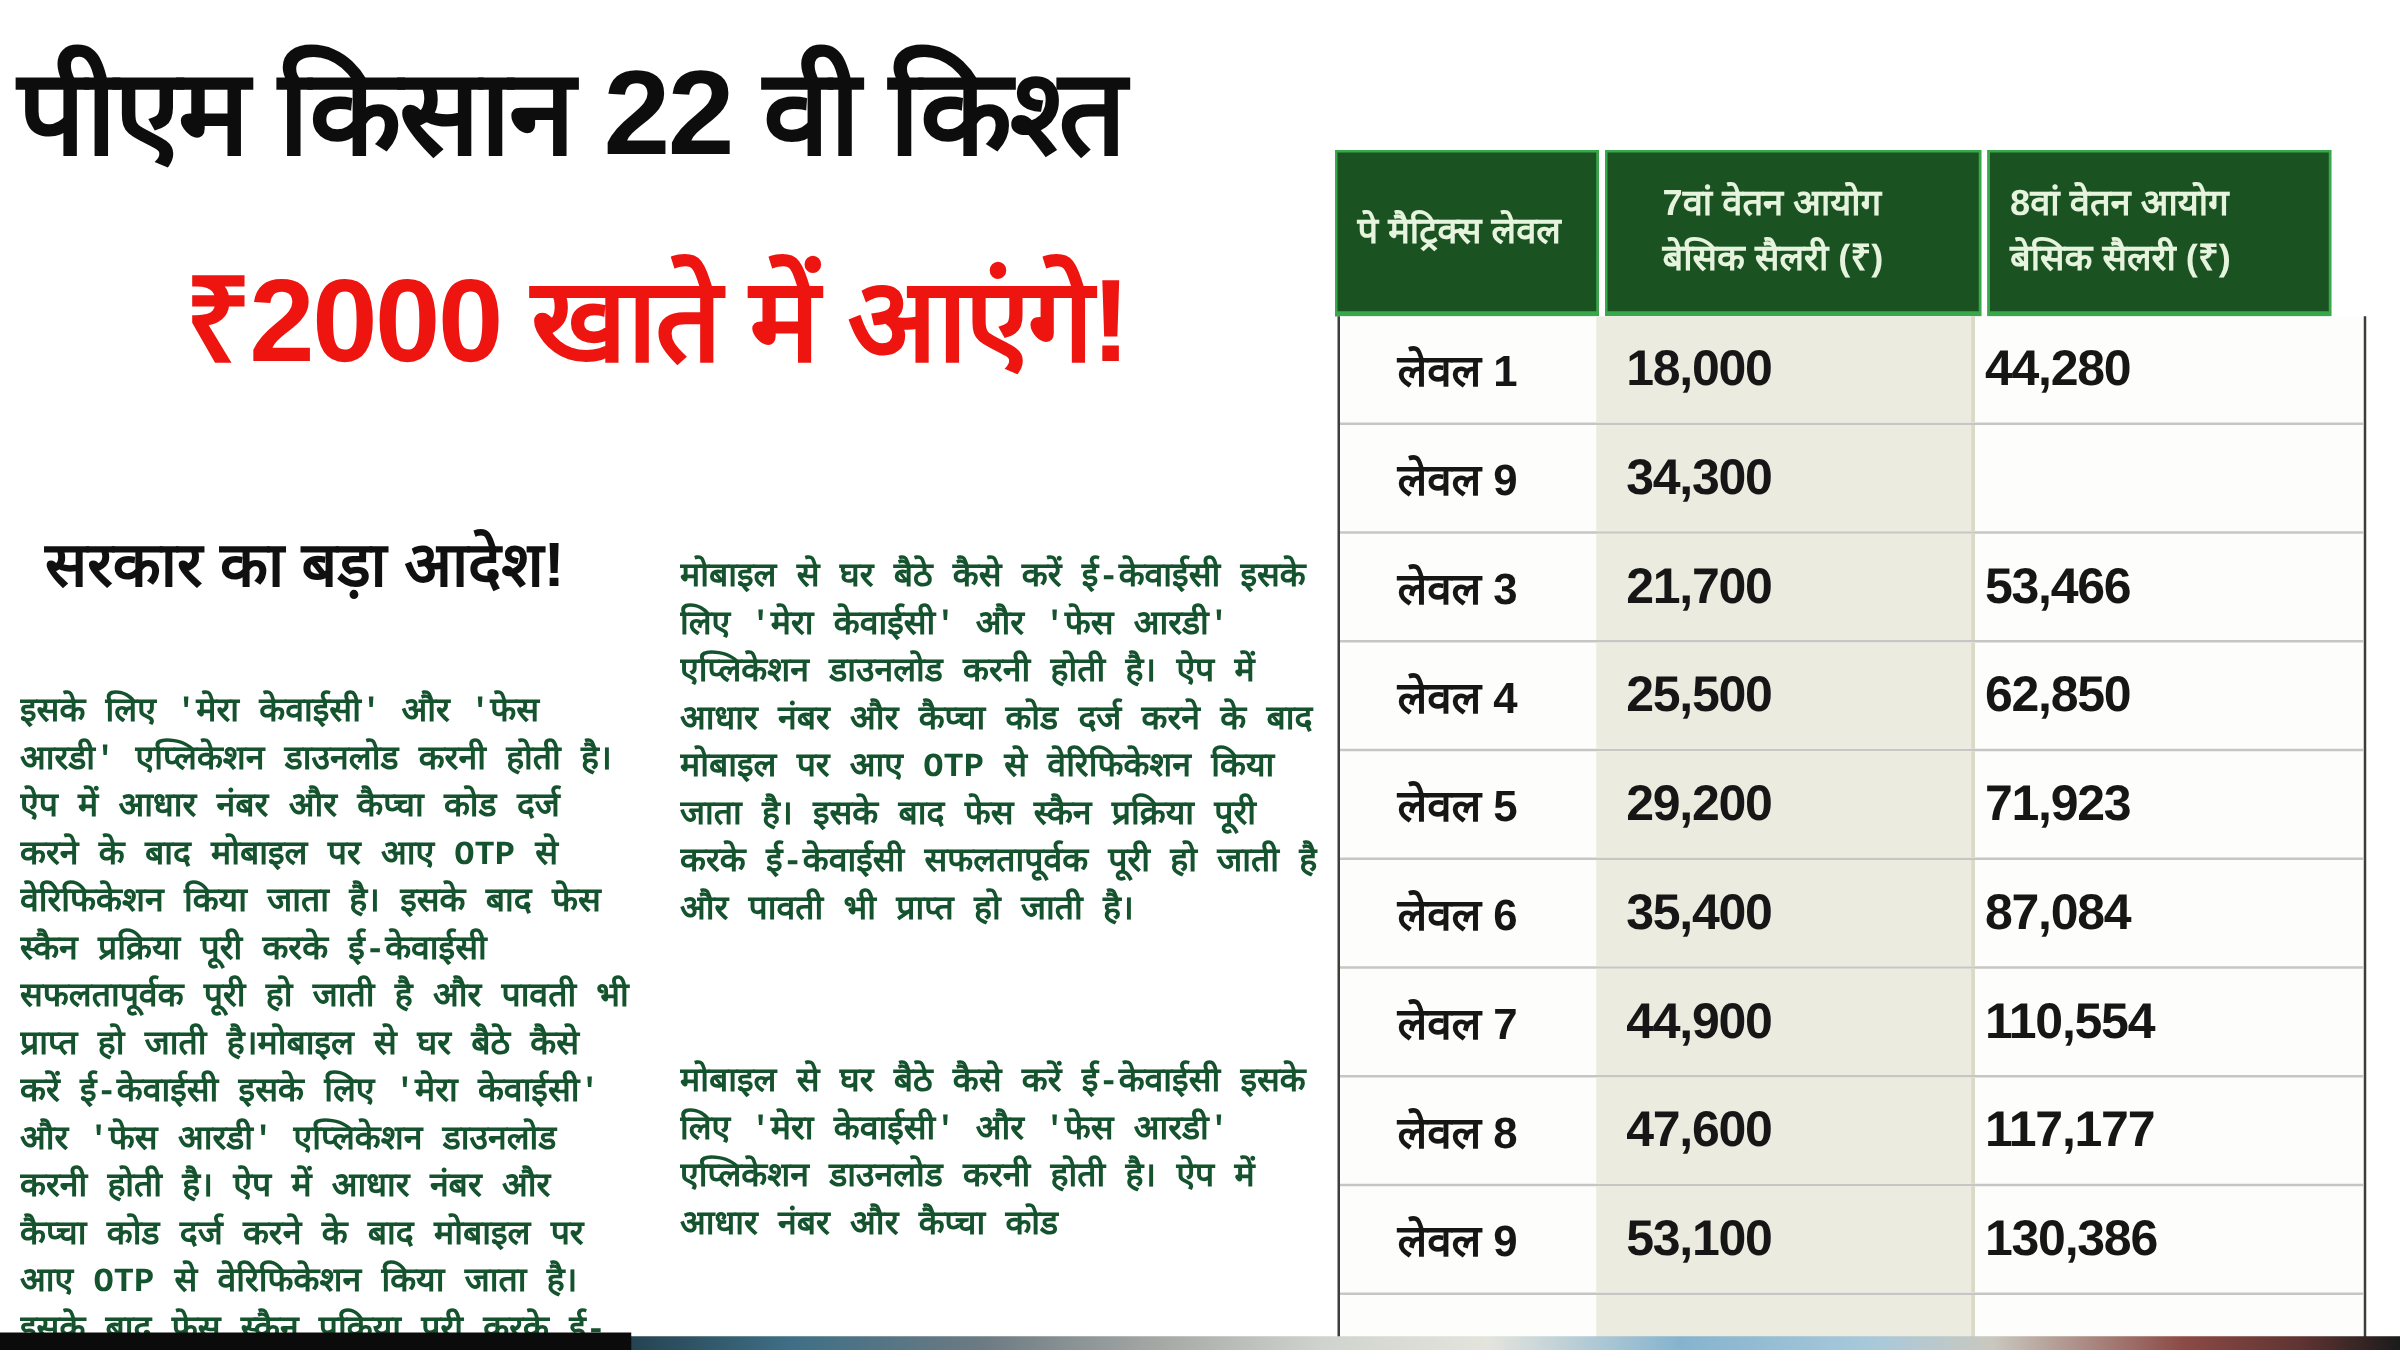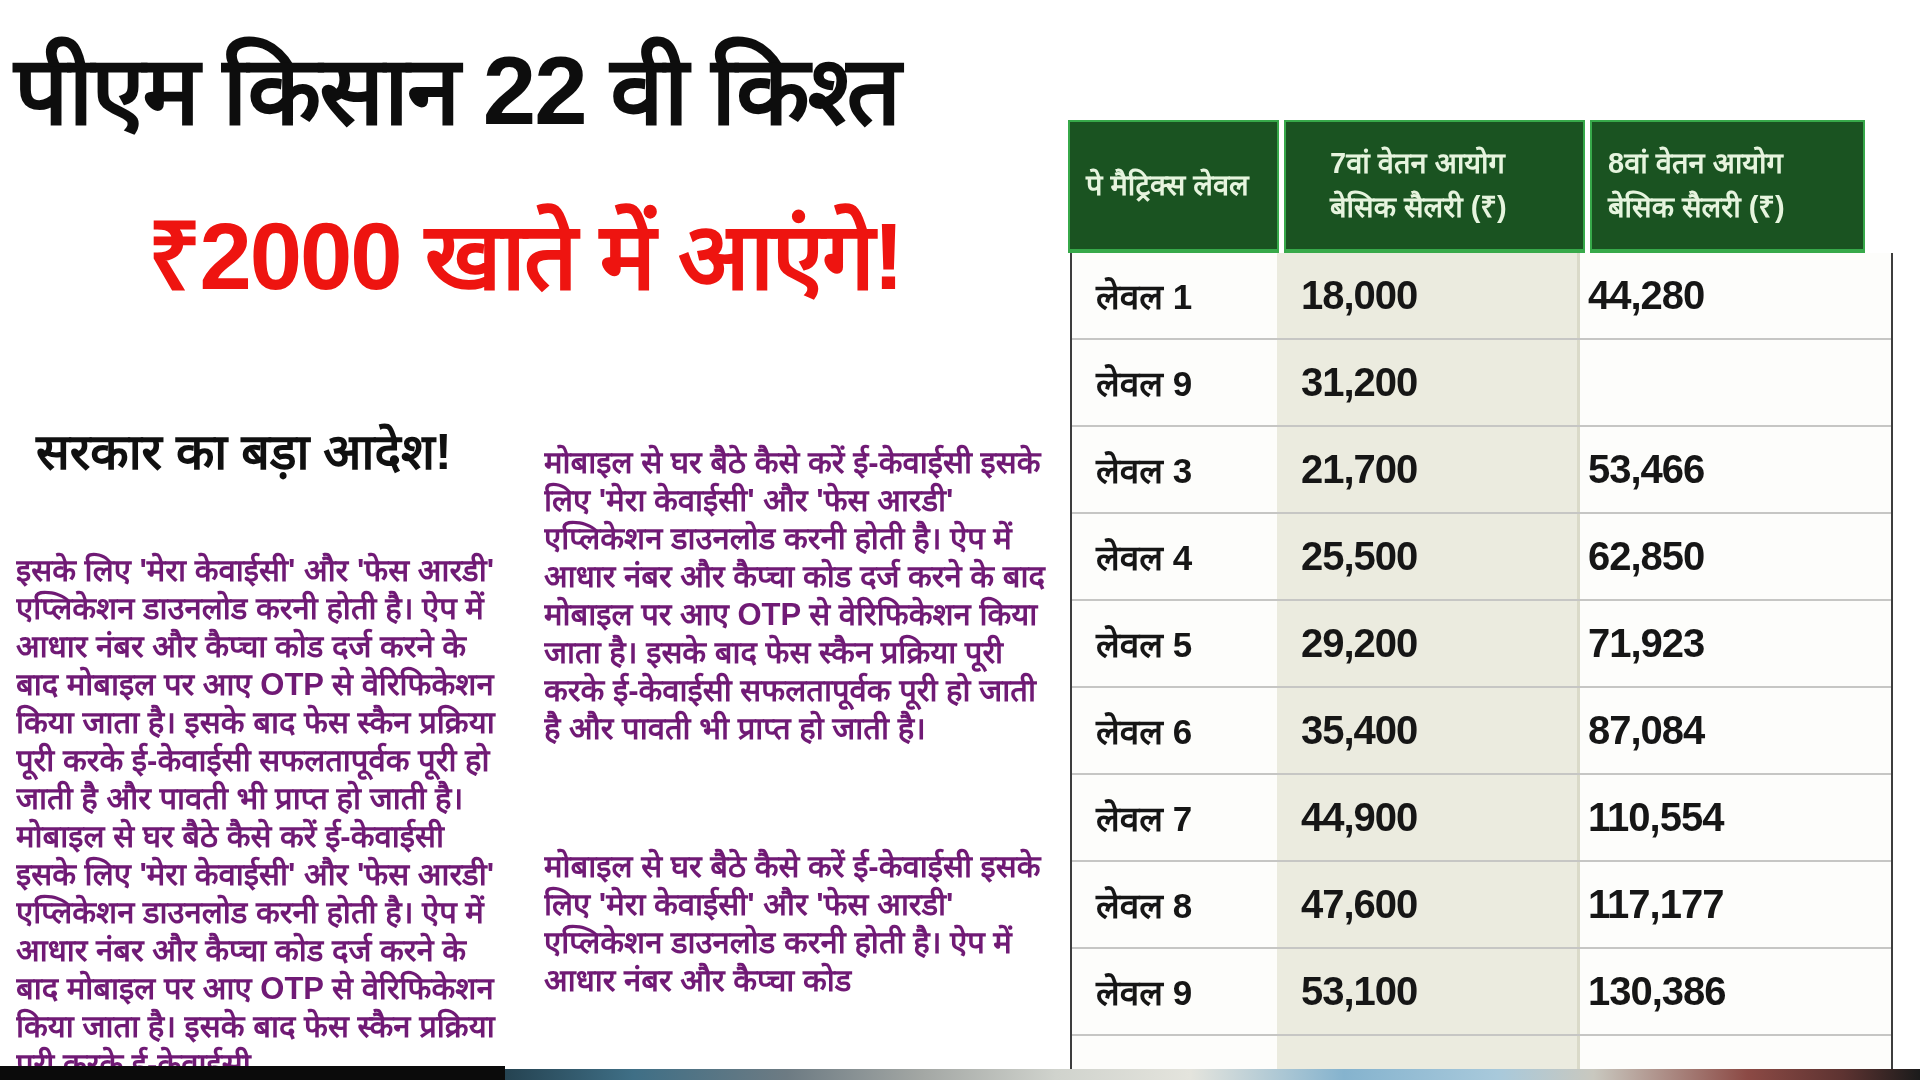--- a/index.html
+++ b/index.html
@@ -19,22 +19,22 @@
   .sub-title{
     left:95px;top:196px;width:860px;text-align:center;
     font-size:94px;font-weight:900;line-height:1.3;
     color:#ee1410;white-space:nowrap;letter-spacing:-2px;
   }
   .section-head{
     left:36px;top:416px;width:520px;
     font-size:50px;font-weight:800;color:#101010;white-space:nowrap;
   }
   .body-col{
-    font-family:Liberation Sans, sans-serif;
-    font-size:31px;font-weight:700;line-height:38px;color:#701a75;
+    font-family:Liberation Mono, monospace;
+    font-size:27px;font-weight:700;line-height:38px;color:#14532d;
     text-align:left;
   }
   .col1{left:16px;top:552px;width:492px;height:528px;overflow:hidden;}
   .col2{left:544px;top:444px;width:510px;height:636px;overflow:hidden;}
   .col2 .para2{margin-top:100px;}
 
   
   .table-wrap{left:1068px;top:120px;width:830px;height:960px;overflow:hidden;}
   .thead{display:flex;gap:5px;height:133px;}
   .th{
@@ -46,21 +46,21 @@
   .th2{width:301px;padding-left:44px;}
   .th3{width:275px;}
   .tbody{
     position:absolute;left:2px;top:133px;width:823px;height:827px;
     border-left:2px solid #3d3d3d;border-right:2px solid #3d3d3d;
     box-sizing:border-box;background:#fdfdfb;
   }
   .trow{display:flex;height:87px;border-bottom:2px solid #c6c6c4;box-sizing:border-box;}
   .trow.partial{height:40px;border-bottom:none;}
   .td{display:flex;align-items:center;box-sizing:border-box;color:#161616;}
-  .td-level{width:205px;padding-left:24px;font-size:35px;font-weight:600;}
+  .td-level{width:205px;padding-left:46px;font-size:35px;font-weight:600;}
   .td-s7{
     width:303px;padding-left:24px;font-size:40px;font-weight:600;
     background:#ebebdf;border-right:3px solid #dadac9;
     font-family:"Liberation Sans",sans-serif;letter-spacing:-1px;
   }
   .td-s8{flex:1;padding-left:8px;font-size:40px;font-weight:600;letter-spacing:-1px;}
 
   
   .bottom-strip{
     left:0;bottom:0;width:1920px;height:11px;
@@ -102,21 +102,21 @@
   <div class="tbody">
 
     <div class="trow">
       <div class="td td-level">लेवल 1</div>
       <div class="td td-s7">18,000</div>
       <div class="td td-s8">44,280</div>
     </div>
 
     <div class="trow">
       <div class="td td-level">लेवल 9</div>
-      <div class="td td-s7">31,200</div>
+      <div class="td td-s7">34,300</div>
     </div>
 
     <div class="trow">
       <div class="td td-level">लेवल 3</div>
       <div class="td td-s7">21,700</div>
       <div class="td td-s8">53,466</div>
     </div>
 
     <div class="trow">
       <div class="td td-level">लेवल 4</div>

